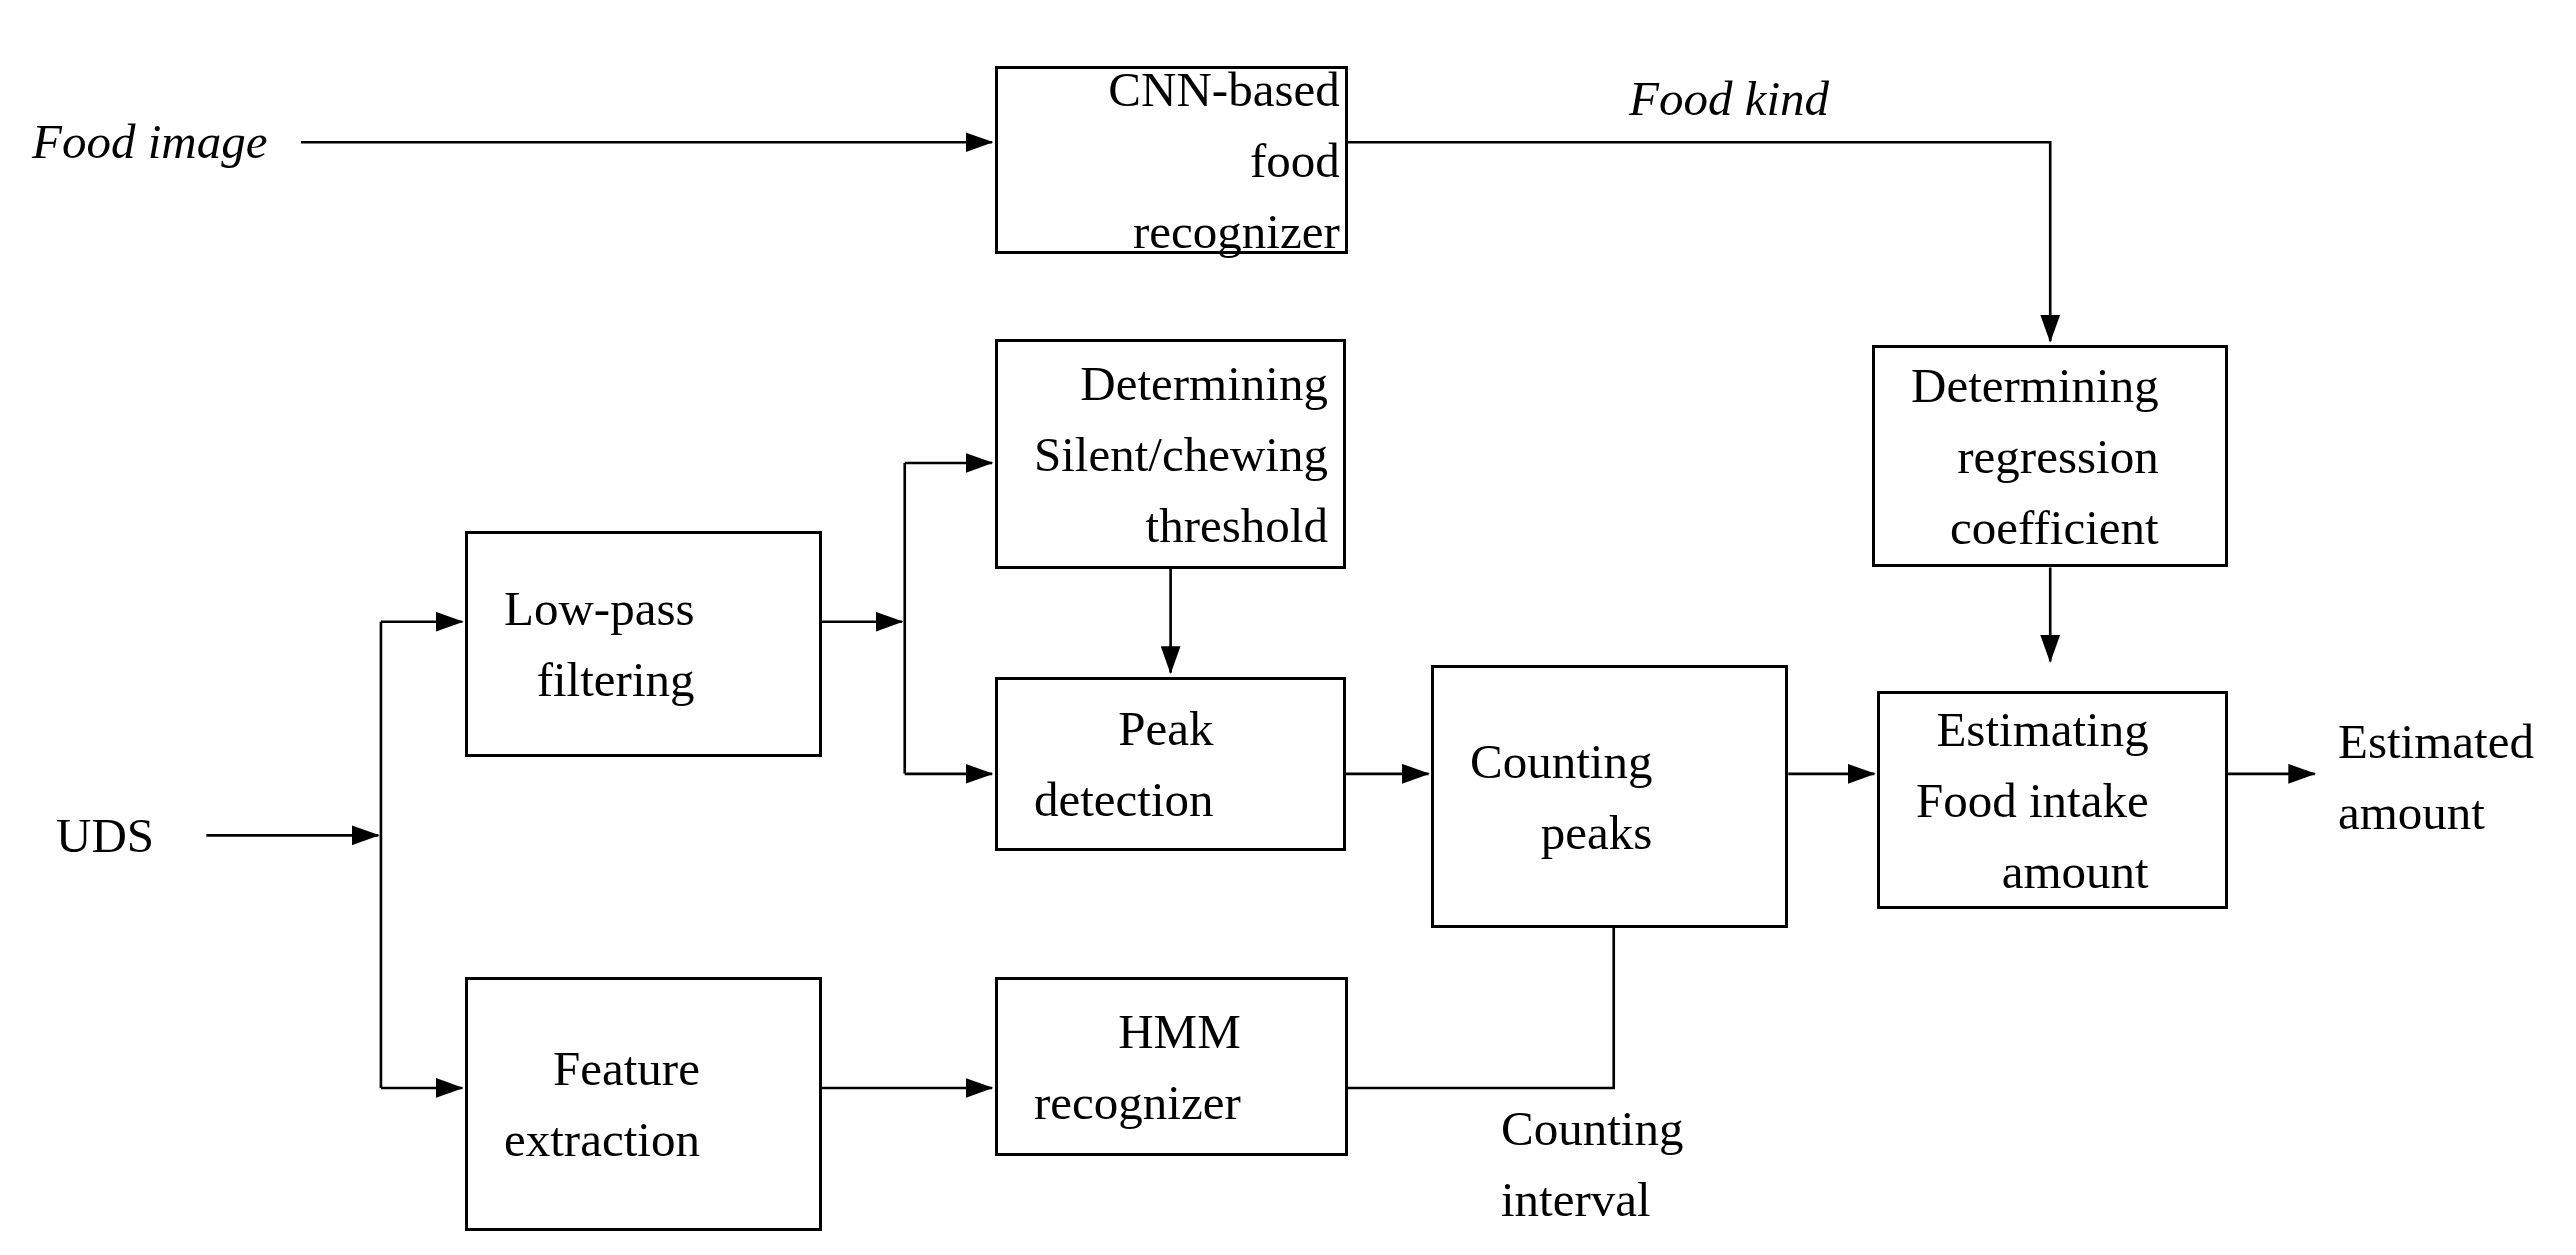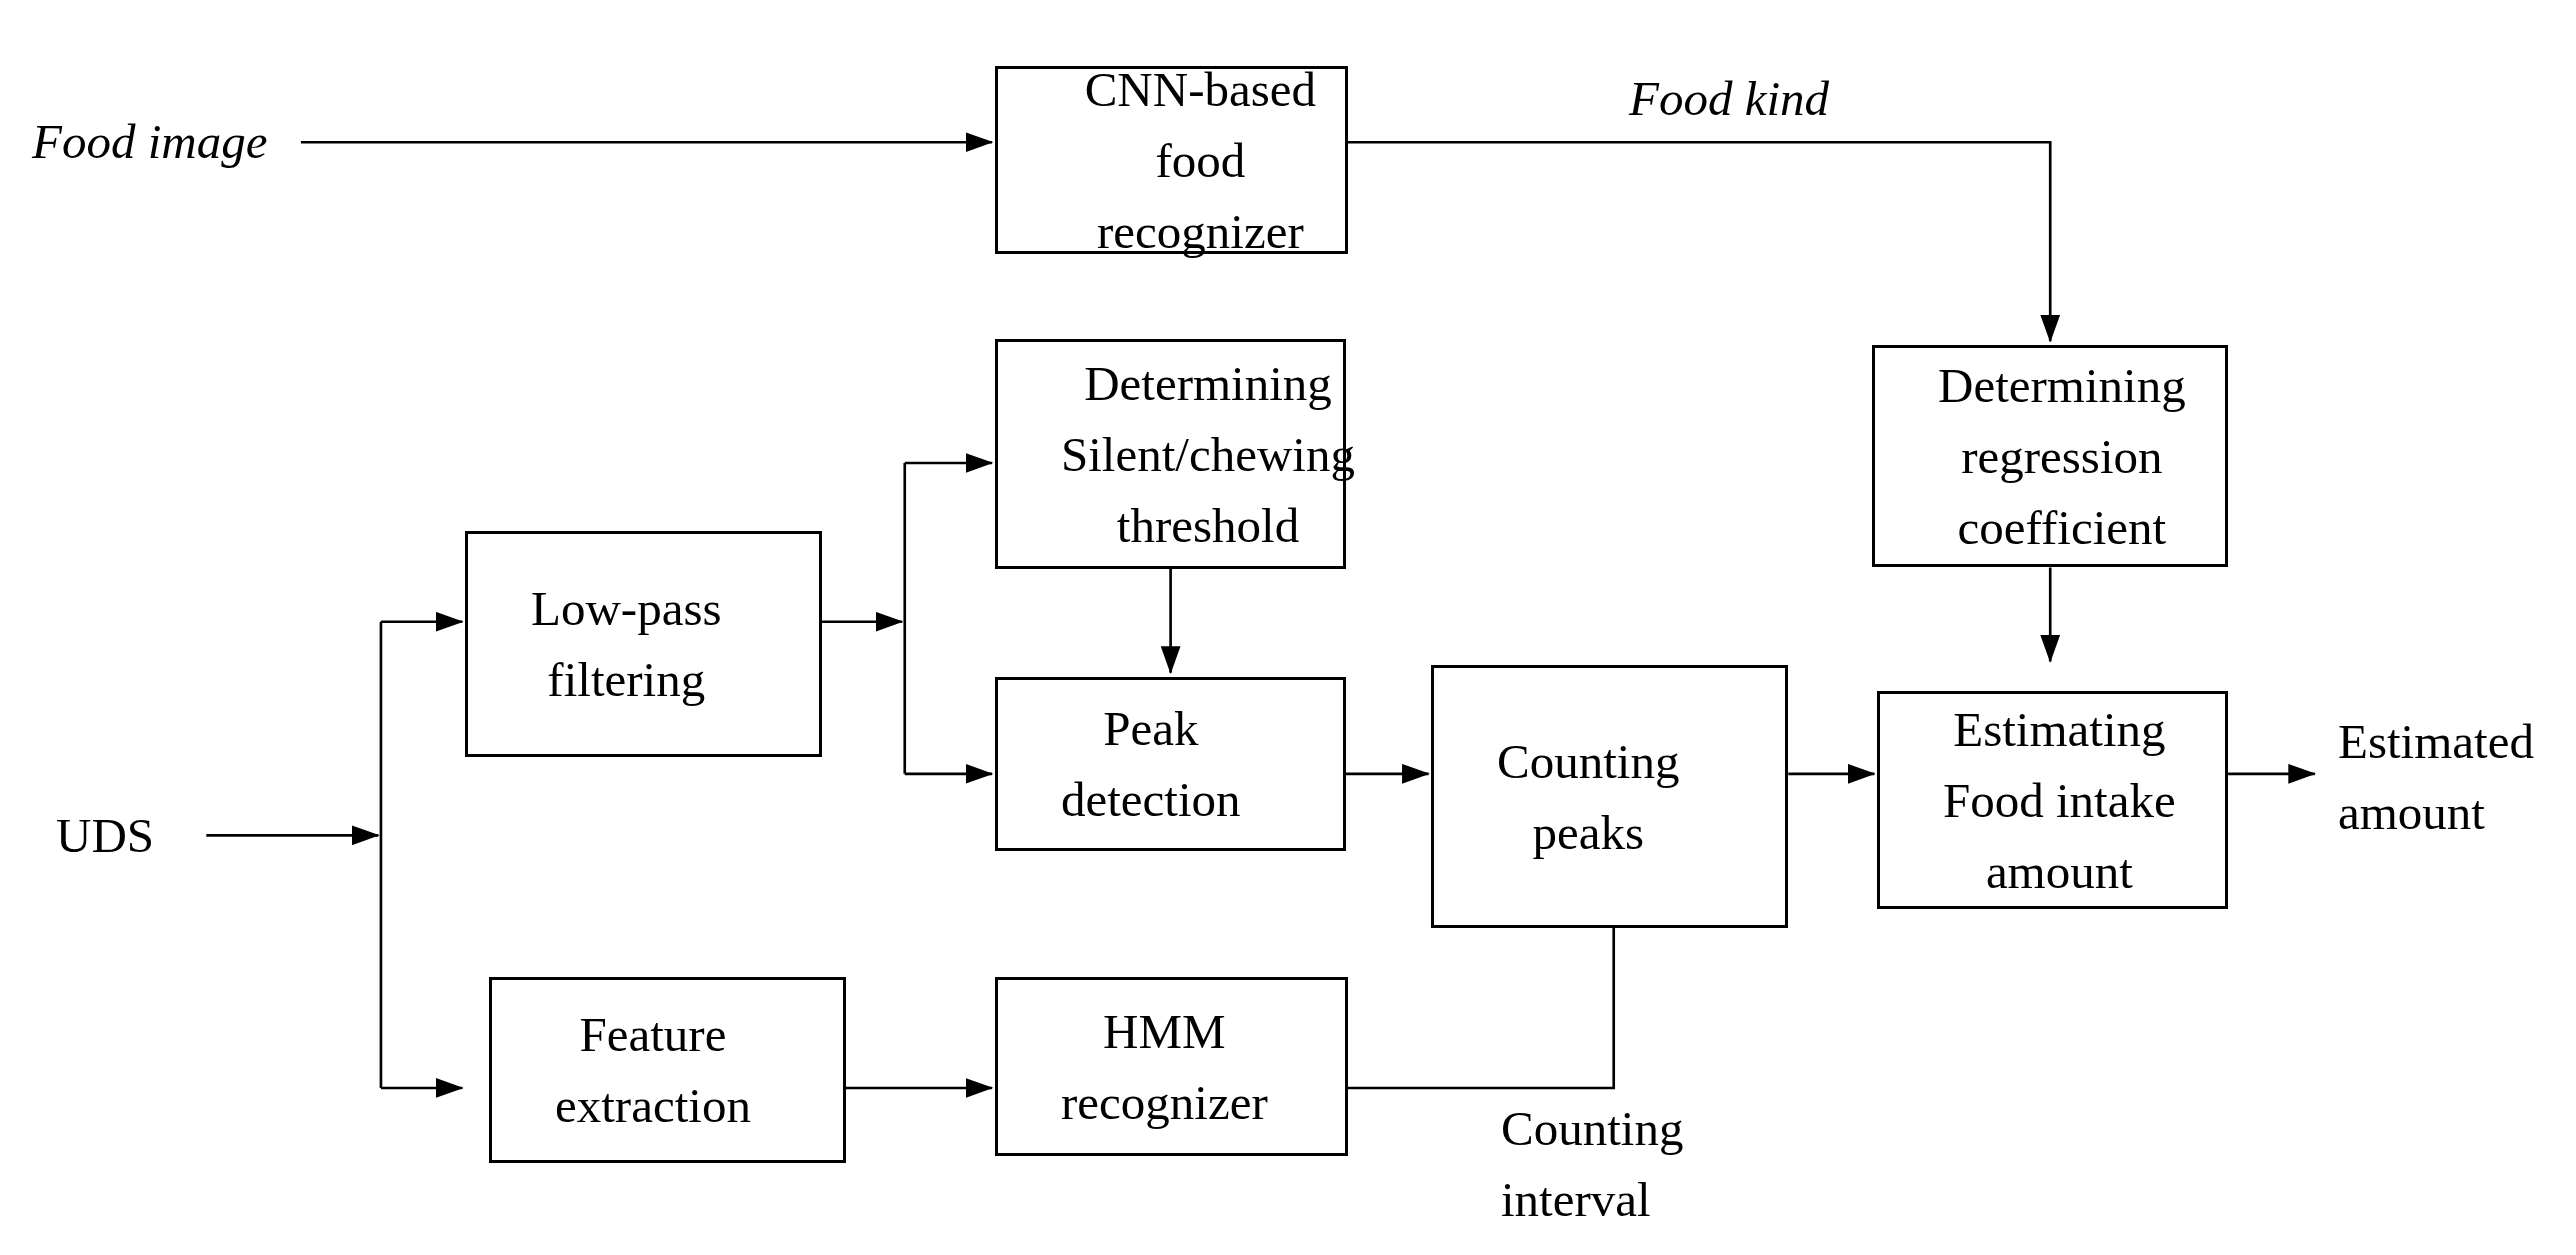--- a/index.html
+++ b/index.html
@@ -11,21 +11,21 @@
   }
   svg.wires { position:absolute; left:0; top:0; width:2576px; height:1256px; }
   svg.wires path { stroke:var(--line,#000); stroke-width:4; fill:none; }
   .node {
     position:absolute; box-sizing:border-box;
     border:3.3px solid var(--line,#000); background:var(--bg,#fff);
     display:flex; align-items:center;
   }
   .node .lbl {
     font-size:49px; line-height:71px; white-space:pre-line;
-    padding-left:63px; padding-right:5.3px; text-align:center;
+    padding-left:36px; padding-right:5.3px; text-align:right;
   }
   .flabel {
     position:absolute; font-size:49px; line-height:71px;
     white-space:pre-line; text-align:left;
   }
 </style>
 </head>
 <body>
 
 <div class="canvas">
@@ -86,21 +86,21 @@
 regression
 coefficient</span>
   </div>
 
   <div class="node" style="left:1877px; top:665px; width:351px; height:218px;margin-top:26px;">
     <span class="lbl">Estimating
 Food intake
 amount</span>
   </div>
 
-  <div class="node" style="left:489px; top:977px; width:357px; height:186px;">
+  <div class="node" style="left:465px; top:977px; width:357px; height:254px;">
     <span class="lbl">Feature
 extraction</span>
   </div>
 
   <div class="node" style="left:995px; top:977px; width:353px; height:179px;">
     <span class="lbl">HMM
 recognizer</span>
   </div>
 
   <div class="flabel" style="left:32px; top:106px;font-style:italic;">Food image</div>

